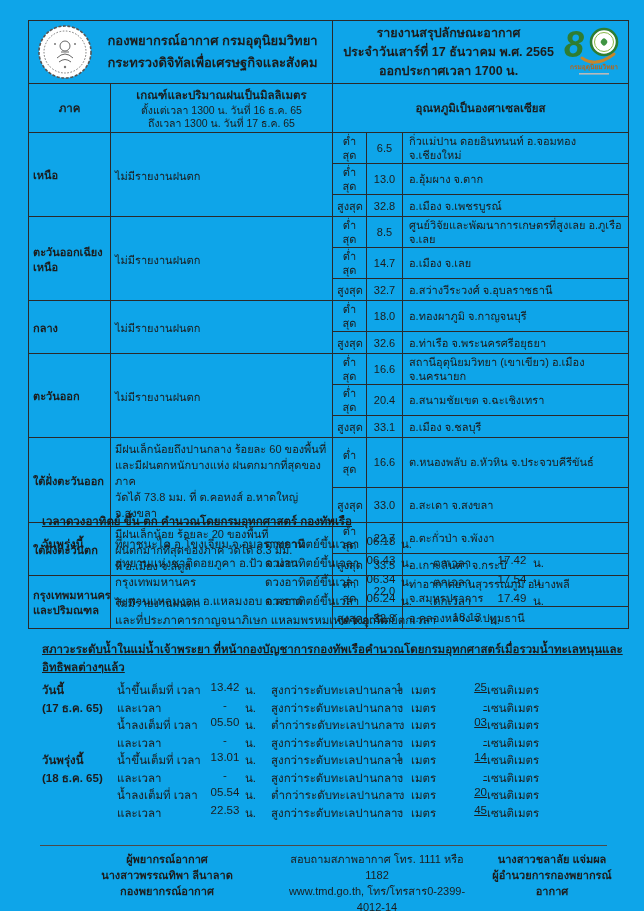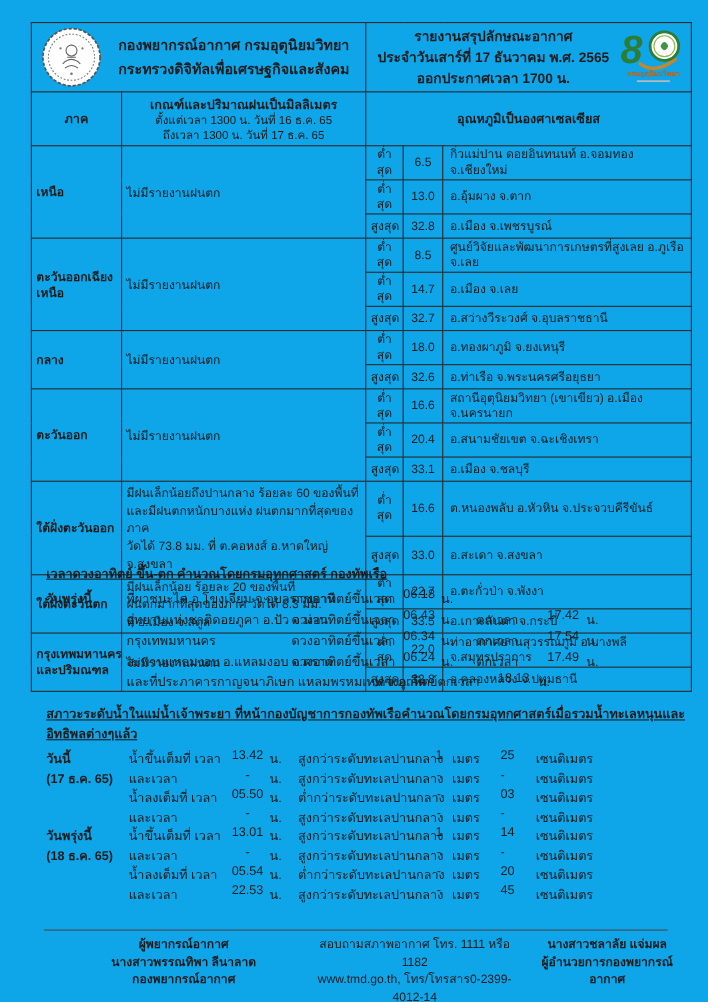--- a/index.html
+++ b/index.html
@@ -55,21 +55,21 @@
   .water-sec{position:absolute;left:42px;top:640px;font-size:11.5px;width:590px;}
   .w-row{height:17.5px;white-space:nowrap;}
   .w-row span{display:inline-block;vertical-align:top;}
   .w-day{width:75px;font-weight:bold;}
   .w-event{width:88px;}
   .w-time{width:40px;text-align:center;}
   .w-u{width:26px;}
   .w-desc{width:116px;}
   .w-m{width:24px;text-align:center;}
   .w-mu{width:44px;}
-  .w-cm{width:32px;text-align:left;}
+  .w-cm{width:32px;text-align:right;text-decoration:underline;}
   .w-cmu{width:70px;}
 
   
   .footer{position:absolute;top:845px;left:0;width:644px;font-size:11px;}
   .footer-rule{margin-left:40px;width:567px;border-top:1px solid #4a4a4a;height:0;}
   .footer-cols{display:flex;margin-left:57px;width:570px;padding-top:5px;}
   .f-col div{line-height:16px;text-align:center;}
   .f-left{width:220px;font-weight:bold;}
   .f-center{width:200px;}
   .f-right{width:150px;font-weight:bold;}
@@ -184,21 +184,21 @@
         </tr>
         <tr class="trow">
           <td class="region-cell" rowspan="2">
             <div class="region-line">กลาง</div>
           </td>
           <td class="rain-cell" rowspan="2">
             <div class="rain-line">ไม่มีรายงานฝนตก</div>
           </td>
           <td class="tlabel">ต่ำสุด</td>
           <td class="tval">18.0</td>
-          <td class="tplace">อ.ทองผาภูมิ จ.ยงเหนุรี</td>
+          <td class="tplace">อ.ทองผาภูมิ จ.กาญจนบุรี</td>
         </tr>
         <tr class="trow">
           <td class="tlabel">สูงสุด</td>
           <td class="tval">32.6</td>
           <td class="tplace">อ.ท่าเรือ จ.พระนครศรีอยุธยา</td>
         </tr>
         <tr class="trow">
           <td class="region-cell" rowspan="3">
             <div class="region-line">ตะวันออก</div>
           </td>

